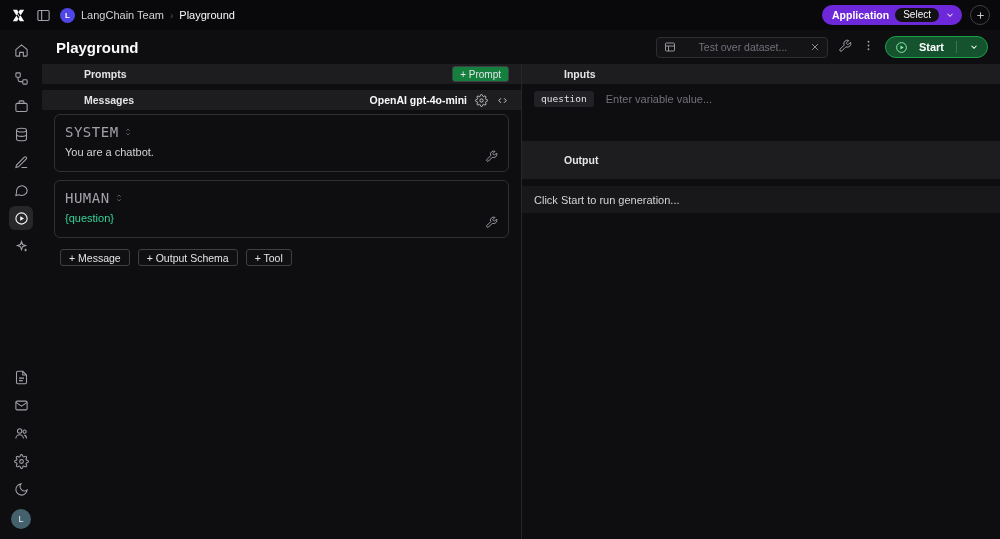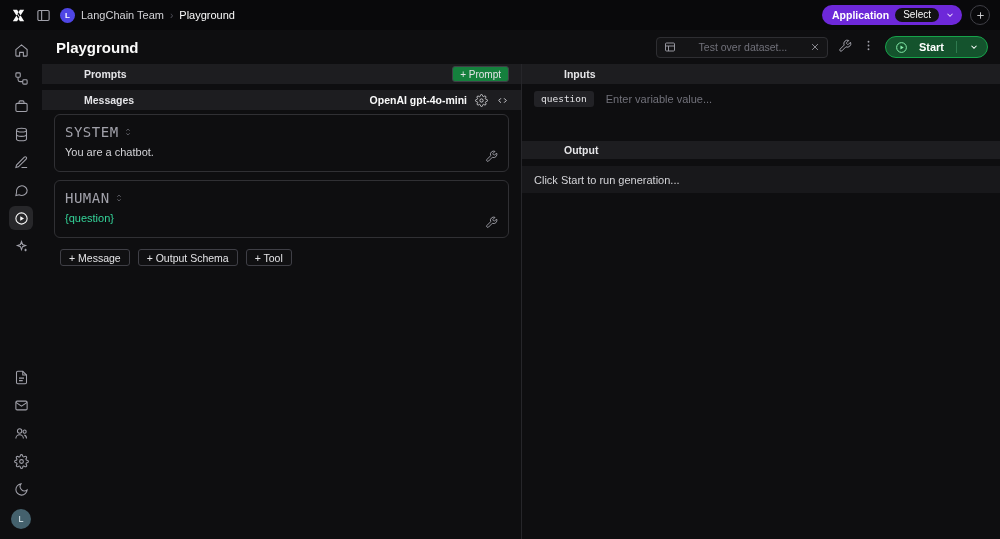--- a/index.html
+++ b/index.html
@@ -154,21 +154,21 @@
     font-family:"DejaVu Sans Mono", monospace; font-size:9.5px;
     background:#222226; color:#e4e4e7; border-radius:3px;
     padding:3px 7px; line-height:1;
   }
   .var-input {
     flex:1; background:transparent; border:none; outline:none;
     color:#d4d4d8; font-size:11px; font-family:"Liberation Sans",sans-serif;
   }
   .var-input::placeholder { color:#71717a; }
 
-  .output-bar { height:18px;margin-top:27px; }
+  .output-bar { height:38px;margin-top:27px; }
   .output-placeholder-row {
     margin-top:7px; height:27px; background:#18181b;
     display:flex; align-items:center; padding:0 12px;
     font-size:11px; color:#d4d4d8;
   }
 </style>
 </head>
 <body>
 
 <div class="app-header">

